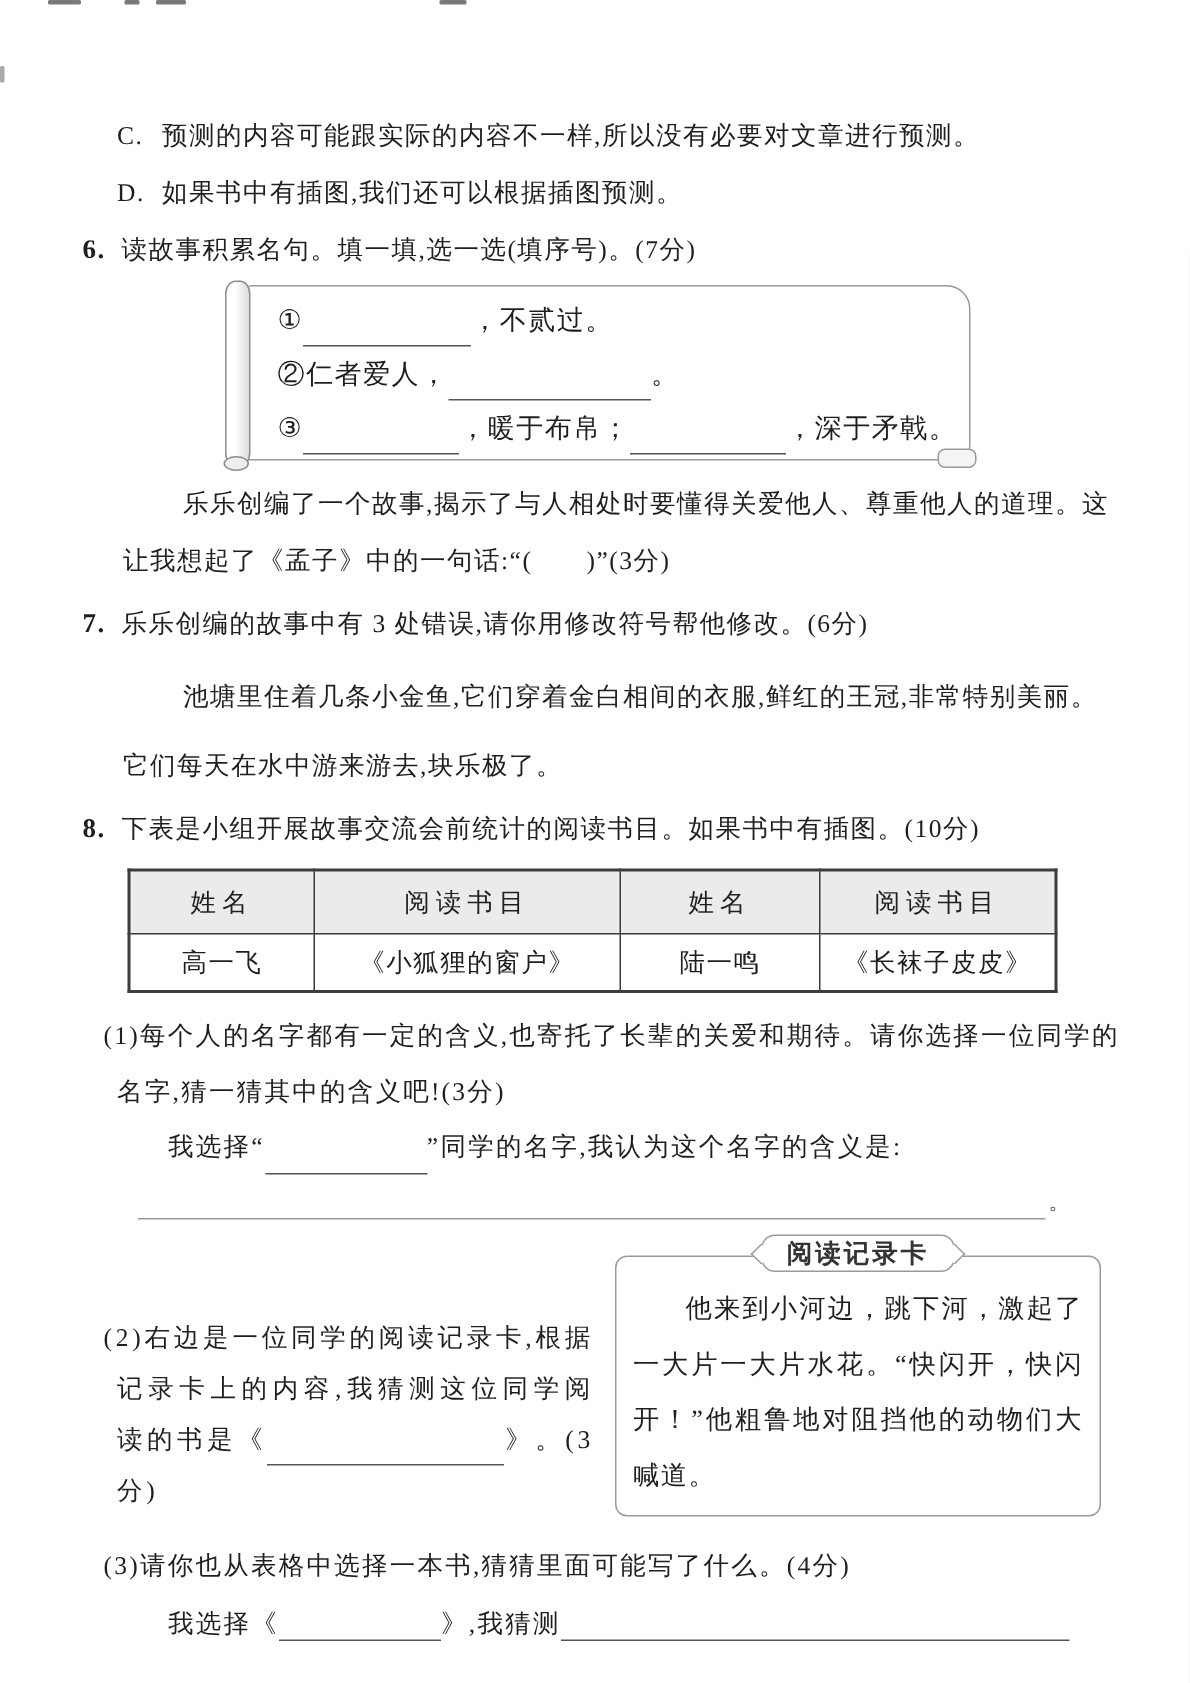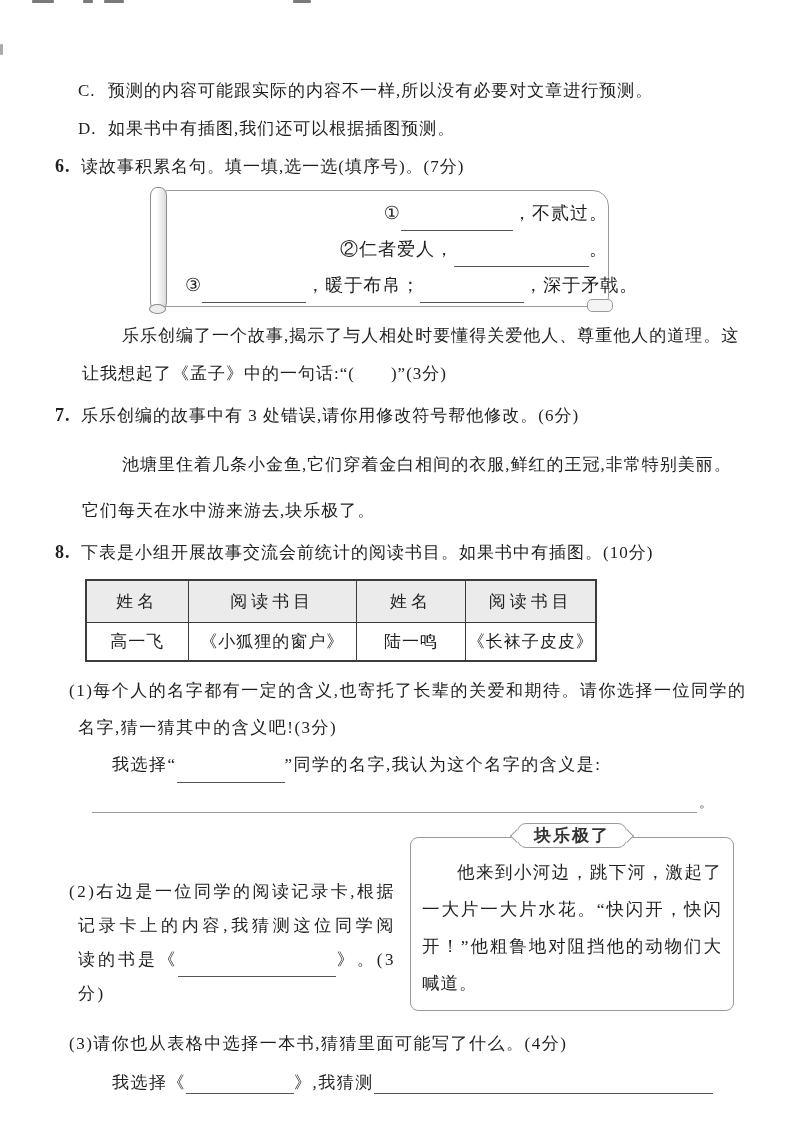--- a/index.html
+++ b/index.html
@@ -20,21 +20,21 @@
   }
   
   .artifact{position:absolute;background:#7a7a7a;border-radius:1px;}
   
   .option{display:flex;margin-left:23px;margin-bottom:17px;letter-spacing:1px;}
   .option .opt-label{width:30px;flex:0 0 30px;}
   
   .qitem{position:relative;padding-left:26px;letter-spacing:1px;margin-bottom:0;}
   .qitem .qnum{position:absolute;left:0;top:0;font-weight:bold;font-size:18px;}
   
-  .scroll{position:relative;margin:13px 0 10px 95px;width:459px;height:117px;text-align:right;}
+  .scroll{position:relative;margin:13px 0 10px 95px;width:497px;height:117px;}
   .scroll-roll{
     position:absolute;left:0;top:-3px;bottom:-4px;width:15px;
     border:1.5px solid #8c8c8c;border-radius:7px/9px;
     background:linear-gradient(90deg,#ffffff 35%,#dcdcdc 100%);
     z-index:2;
   }
   .scroll-roll-end{
     position:absolute;left:-1px;bottom:-7px;width:15px;height:8px;
     border:1.5px solid #8c8c8c;border-radius:50%;background:#eee;z-index:3;
   }
@@ -55,21 +55,21 @@
     display:inline-block;height:1.05em;
     border-bottom:1.2px solid #555;
     vertical-align:bottom;
   }
   
   .para{margin:10px 0 0 27px;text-indent:40px;line-height:38px;letter-spacing:1px;}
   .para.wide{line-height:46px;margin-top:16px;margin-bottom:8px;}
   
   table.booktable{
     border-collapse:collapse;margin:16px 0 10px 30px;
-    width:512px;table-layout:fixed;font-size:17px;
+    width:620px;table-layout:fixed;font-size:17px;
   }
   table.booktable th,table.booktable td{
     border:1.4px solid #3c3c3c;text-align:center;padding:0;
   }
   table.booktable{border:2px solid #3c3c3c;}
   table.booktable th{height:41px;background:#ebebeb;font-weight:normal;letter-spacing:4px;}
   table.booktable td{height:37px;letter-spacing:1px;}
   
   .subq{margin:10px 0 0 14px;padding-left:9px;text-indent:-9px;line-height:37px;letter-spacing:1.5px;}
   .fill-line{margin:0 0 0 57px;line-height:37px;letter-spacing:1.5px;}
@@ -204,21 +204,21 @@
     <div class="ansline">
       <span class="rule"></span>
       <span class="period">。</span>
     </div>
 
     <div class="subq-row">
       <div class="sub2-text">
         <span>(2)</span><span>右边是一位同学的阅读记录卡,根据记录卡上的内容,我猜测这位同学阅读的书是</span><span>《</span><span class="blank" style="width:158px;"></span><span>》。(3分)</span>
       </div>
       <div class="card">
-        <div class="card-badge">块乐极了</div>
+        <div class="card-badge">阅读记录卡</div>
         <div class="card-body">他来到小河边，跳下河，激起了一大片一大片水花。“快闪开，快闪开！”他粗鲁地对阻挡他的动物们大喊道。</div>
       </div>
     </div>
 
     <div class="subq" style="margin-top:14px;">
       <span>(3)</span><span>请你也从表格中选择一本书,猜猜里面可能写了什么。(4分)</span>
     </div>
     <div class="fill3">
       <span>我选择《</span>
         <span class="blank" style="width:108px;margin-bottom:7px;"></span>

